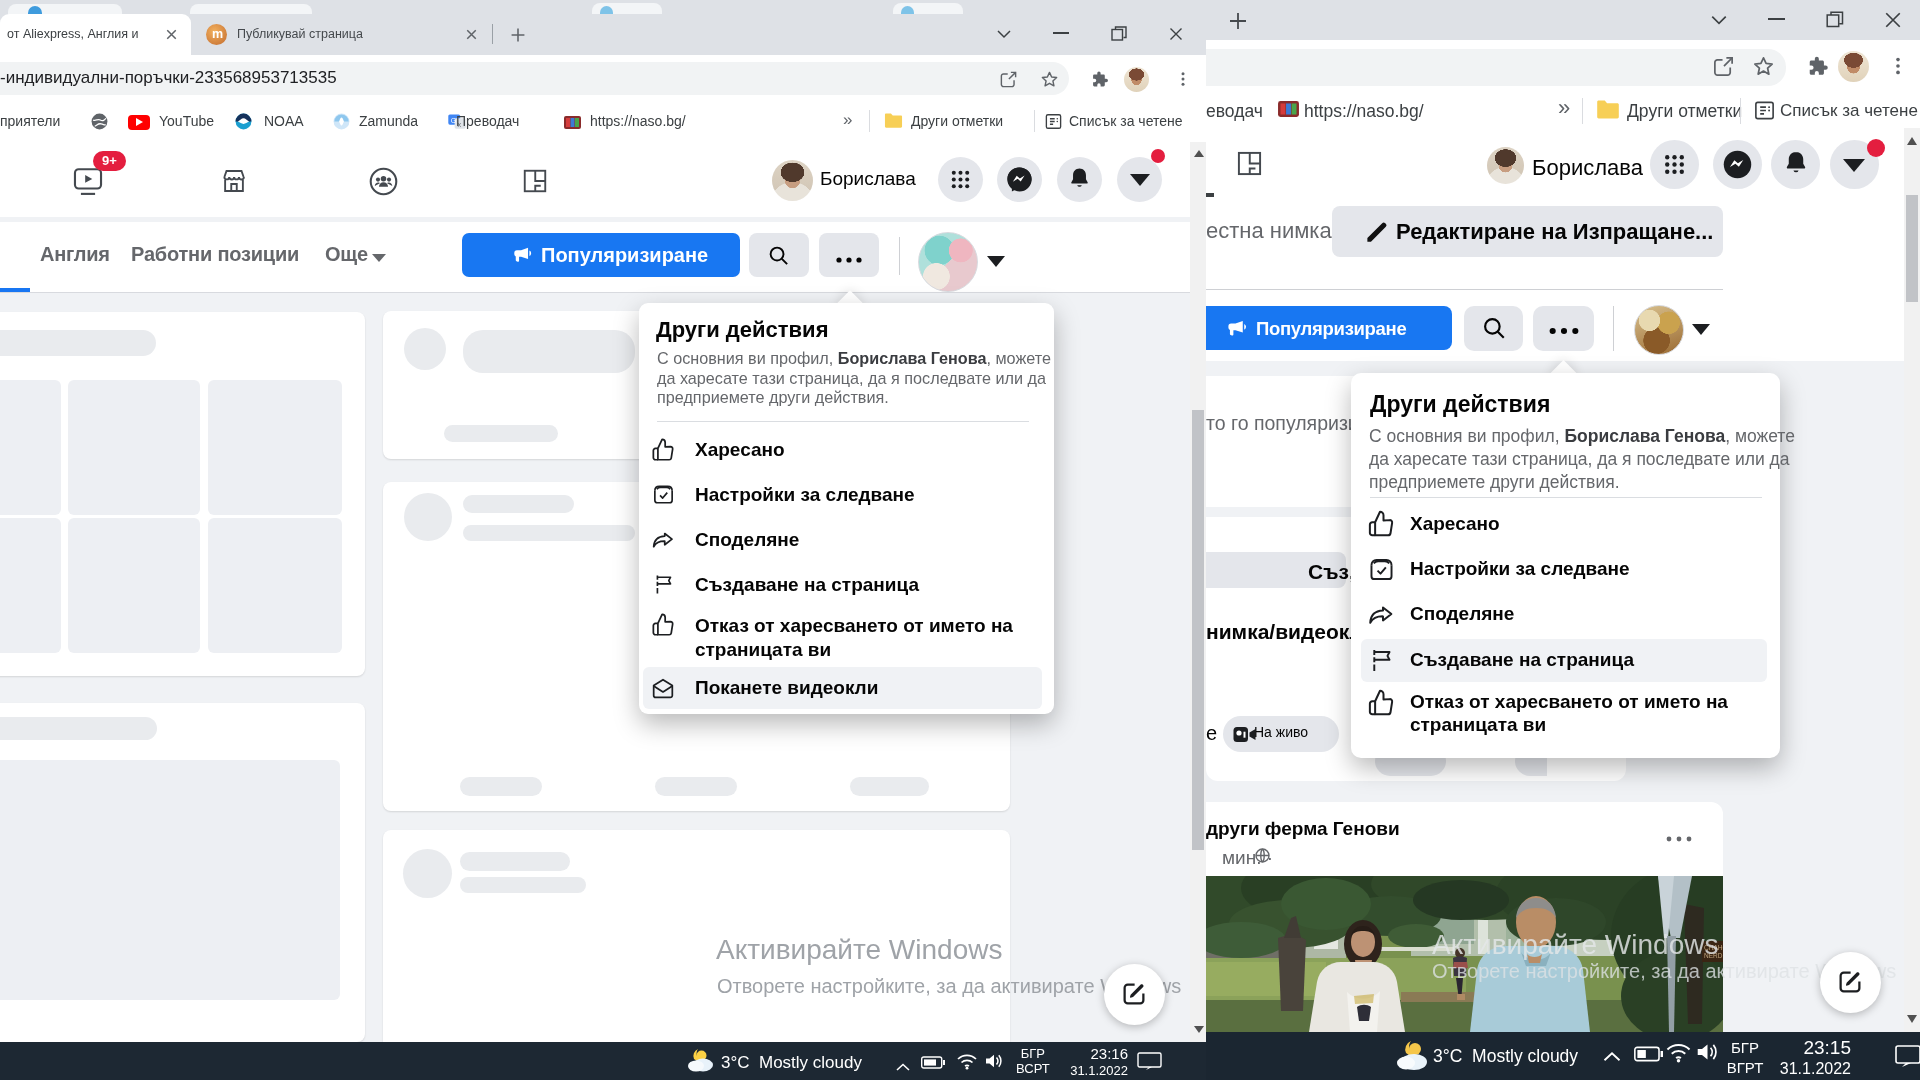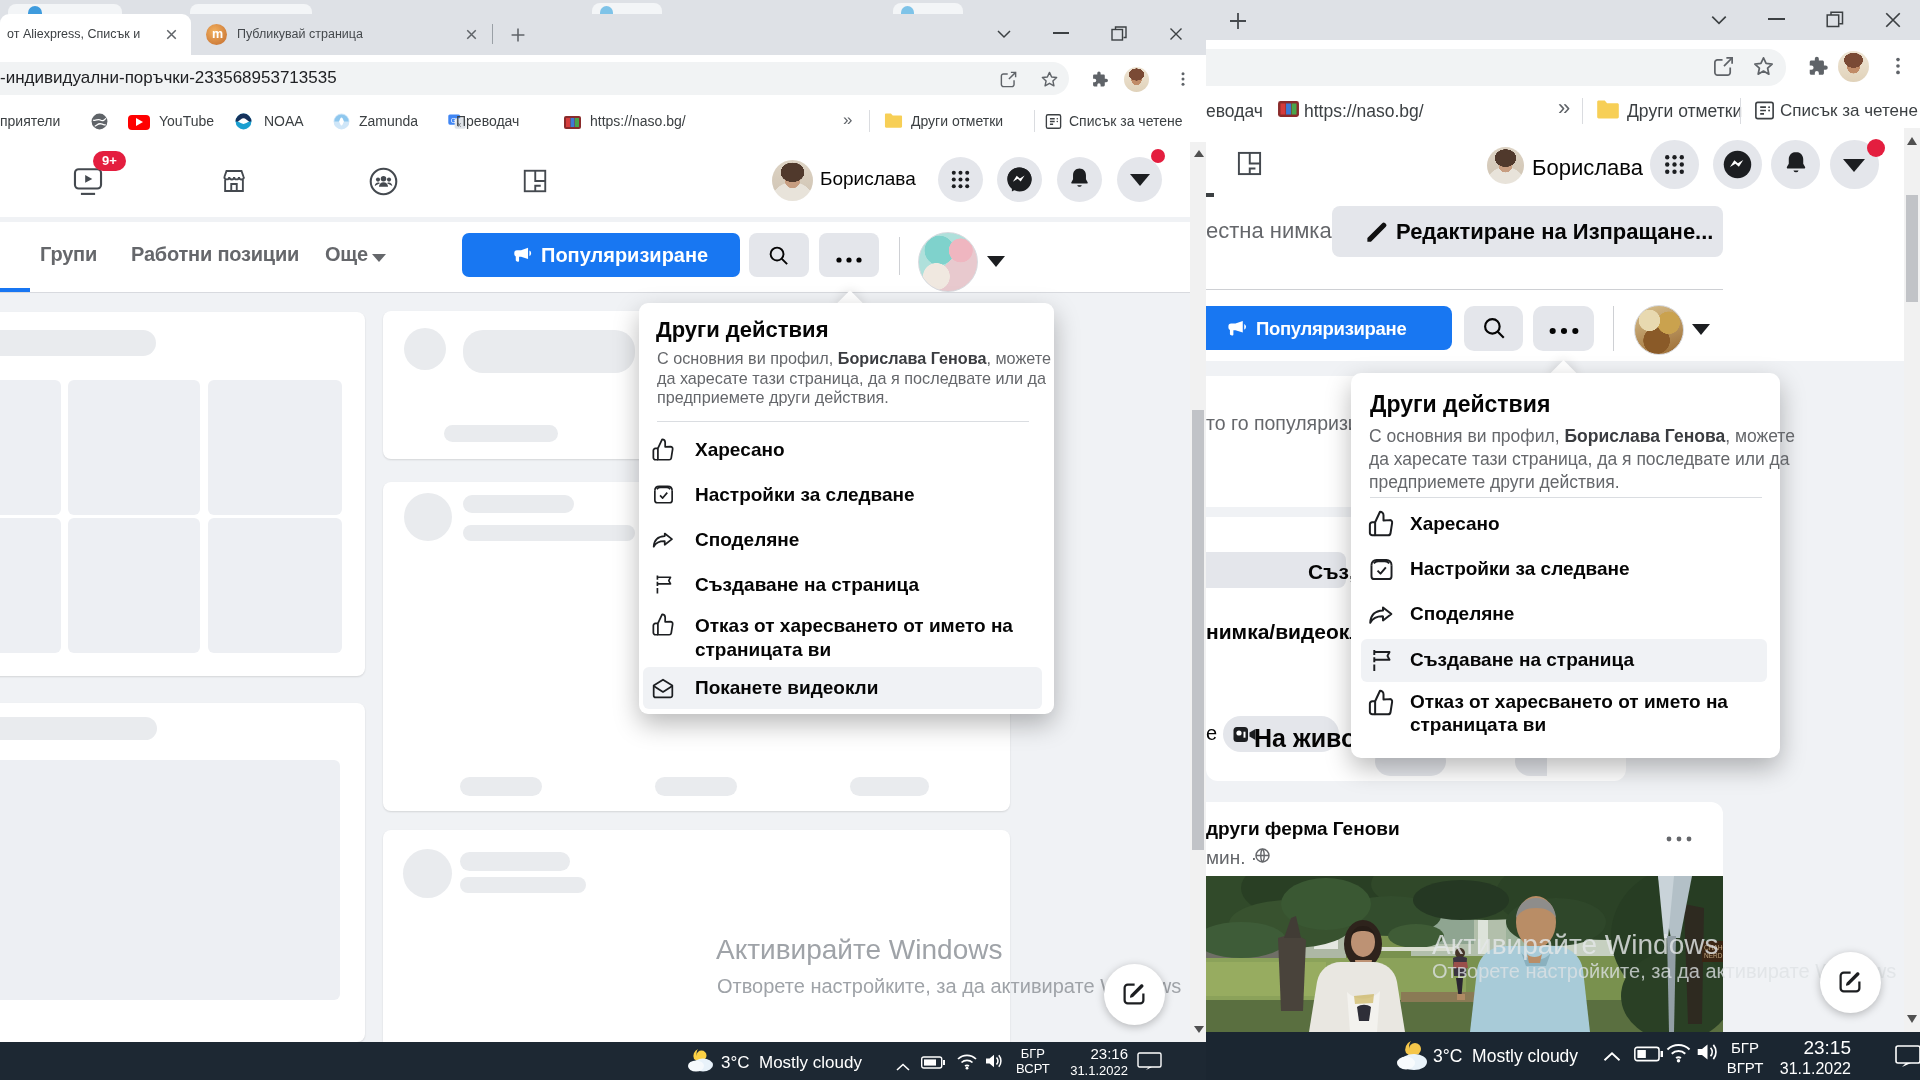--- a/index.html
+++ b/index.html
@@ -24,21 +24,21 @@
   <div class="a" style="left:28px;top:6px;width:14px;height:8px;background:#3e9bdd;border-radius:7px 7px 0 0;"></div>
   <div class="a" style="left:190px;top:4px;width:122px;height:10px;background:#f3f5f7;border-radius:8px 8px 0 0;"></div>
   <div class="a" style="left:592px;top:3px;width:70px;height:11px;background:#f3f5f7;border-radius:8px 8px 0 0;"></div>
   <div class="a" style="left:600px;top:6px;width:13px;height:8px;background:#7ec3e8;border-radius:7px 7px 0 0;"></div>
   <div class="a" style="left:893px;top:3px;width:70px;height:11px;background:#f3f5f7;border-radius:8px 8px 0 0;"></div>
   <div class="a" style="left:901px;top:6px;width:13px;height:8px;background:#7ec3e8;border-radius:7px 7px 0 0;"></div>
 
   <div class="a" style="left:0;top:14px;width:1206px;height:41px;background:#dee1e6;"></div>
 
   <div class="a" style="left:0;top:14px;width:191px;height:41px;background:#fff;border-radius:9px 9px 0 0;"></div>
-  <div class="a tabtxt" style="left:7px;top:27px;width:150px;overflow:hidden;">от Aliexpress, Списък и</div>
+  <div class="a tabtxt" style="left:7px;top:27px;width:150px;overflow:hidden;">от Aliexpress, Англия и</div>
   <div class="a" style="left:163px;top:26px;">
     <svg width="17" height="17" viewBox="0 0 16 16">
         <path d="M4 4l8 8M12 4l-8 8" stroke="#5f6368" stroke-width="1.4"></path>
       </svg>
   </div>
 
   <div class="a" style="left:206px;top:24px;width:21px;height:21px;border-radius:50%;background:radial-gradient(circle at 40% 35%,#f2b05e,#c26b2e);"></div>
   <div class="a" style="left:212px;top:27px;color:#fff;font-size:12.5px;font-weight:bold;">m</div>
   <div class="a tabtxt" style="left:237px;top:27px;color:#45494d;">Публикувай страница</div>
   <div class="a" style="left:463px;top:26px;">
@@ -248,21 +248,21 @@
         <path d="M12 2.5c-3.6 0-6.2 2.7-6.2 6.3v3.8l-1.6 2.9c-.3.6.1 1.3.8 1.3h14c.7 0 1.1-.7.8-1.3l-1.6-2.9V8.8c0-3.6-2.6-6.3-6.2-6.3z"></path>
         <path d="M9.8 18.4a2.3 2.3 0 0 0 4.4 0z"></path>
       </svg>
   </div>
   <div class="a" style="left:1117px;top:157px;width:45px;height:45px;border-radius:50%;background:#e4e6eb;"></div>
   <div class="a" style="left:1130px;top:174px;width:0;height:0;border-left:10px solid transparent;border-right:10px solid transparent;border-top:12px solid #1c1e21;"></div>
   <div class="a" style="left:1151px;top:149px;width:14px;height:14px;border-radius:50%;background:#e41e3f;"></div>
 
   <div class="a" style="left:0;top:217px;width:1190px;height:5px;background:#f0f2f5;"></div>
   <div class="a" style="left:0;top:222px;width:1190px;height:70px;background:#fff;border-bottom:1px solid #d8dadf;"></div>
-  <div class="a" style="left:40px;top:243px;font-size:20px;font-weight:bold;color:#65676b;letter-spacing:-0.2px;">Групи</div>
+  <div class="a" style="left:40px;top:243px;font-size:20px;font-weight:bold;color:#65676b;letter-spacing:-0.2px;">Англия</div>
   <div class="a" style="left:131px;top:243px;font-size:20px;font-weight:bold;color:#65676b;letter-spacing:-0.2px;">Работни позиции</div>
   <div class="a" style="left:325px;top:243px;font-size:20px;font-weight:bold;color:#65676b;letter-spacing:-0.2px;">Още</div>
   <div class="a" style="left:372px;top:254px;width:0;height:0;border-left:7px solid transparent;border-right:7px solid transparent;border-top:8px solid #65676b;"></div>
   <div class="a" style="left:0px;top:288px;width:30px;height:4px;background:#1876f2;"></div>
 
   <div class="a" style="left:462px;top:233px;width:278px;height:44px;background:#1877f2;border-radius:7px;"></div>
   <div class="a" style="left:512px;top:244px;">
     <svg width="22" height="22" viewBox="0 0 24 24" fill="#fff">
         <path d="M17.5 4.2v12.1l-7.6-2.4H7.7v4.3c0 .8-.8 1.4-1.6 1.1l-1.2-.4c-.5-.2-.8-.6-.8-1.1v-4.2a2.9 2.9 0 0 1-1.6-2.6v-1.2a2.9 2.9 0 0 1 2.9-2.9h4.5zM19 7.2a3.3 3.3 0 0 1 0 6z"></path>
       </svg>
@@ -629,27 +629,27 @@
   <div class="a" style="left:0px;top:722px;font-size:20px;color:#050505;">е</div>
   <div class="a" style="left:17px;top:716px;width:116px;height:36px;background:#e4e6eb;border-radius:18px;"></div>
   <div class="a" style="left:27px;top:724px;">
     <svg width="24" height="21" viewBox="0 0 24 20">
         <rect x="0.5" y="2.5" width="14.5" height="15" rx="3.5" fill="#1c1e21"></rect>
         <path d="M16.5 8l6-3.5v11l-6-3.5z" fill="#1c1e21"></path>
         <circle cx="6" cy="8.5" r="2.6" fill="#fff"></circle>
         <path d="M11.5 7.2v6" stroke="#fff" stroke-width="2"></path>
       </svg>
   </div>
-  <div class="a" style="left:48px;top:724px;font-size:25px;font-weight:bold;color:#050505;">На живо</div>
+  <div class="a" style="left:48px;top:724px;font-size:14px;font-weight:normal;color:#050505;">На живо</div>
   <div class="a" style="left:169px;top:746px;width:71px;height:30px;background:#e4e6eb;border-radius:15px;"></div>
   <div class="a" style="left:309px;top:746px;width:32px;height:30px;background:#e4e6eb;border-radius:15px 0 0 15px;"></div>
 
   <div class="a" style="left:0;top:802px;width:517px;height:230px;background:#fff;border-radius:0 12px 0 0;"></div>
   <div class="a" style="left:0px;top:818px;font-size:19px;font-weight:bold;color:#050505;">други ферма Генови</div>
-  <div class="a" style="left:0px;top:847px;font-size:19px;color:#65676b;">мин. ·</div>
+  <div class="a" style="left:16px;top:847px;font-size:19px;color:#65676b;">мин. ·</div>
   <div class="a" style="left:48px;top:847px;">
     <svg width="17" height="17" viewBox="0 0 24 24" fill="none" stroke="#65676b" stroke-width="2">
         <circle cx="12" cy="12" r="9.2"></circle>
         <path d="M3 12h18M12 3c3.2 2.6 3.2 15.4 0 18M12 3c-3.2 2.6-3.2 15.4 0 18"></path>
       </svg>
   </div>
   <div class="a" style="left:458px;top:830px;">
     <svg width="30" height="10" viewBox="0 0 30 10" fill="#65676b">
         <circle cx="5" cy="5" r="2.4"></circle>
         <circle cx="15" cy="5" r="2.4"></circle>

